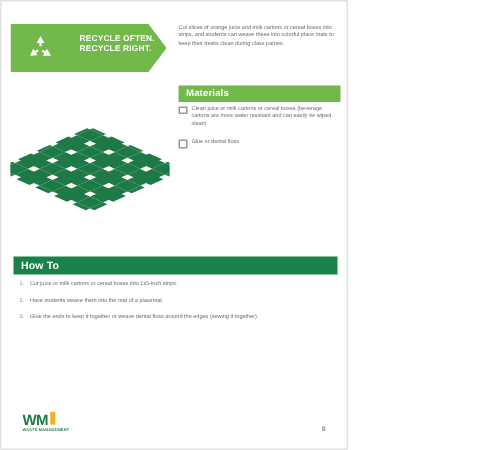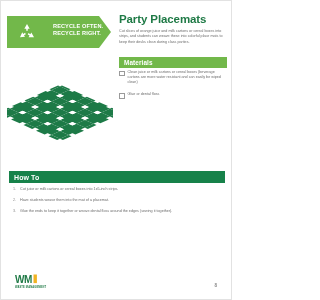--- a/index.html
+++ b/index.html
@@ -161,21 +161,20 @@
         <path d="M3.6 18.2 L6.3 12.3 L7.5 14.3 L9.7 13.0 L10.6 14.6 L8.4 15.8 L9.6 17.8 Z" fill="#ffffff"></path>
         <path d="M20.4 18.2 L13.9 18.2 L15.1 16.2 L12.9 14.9 L13.8 13.3 L16.0 14.6 L17.2 12.6 Z" fill="#ffffff"></path>
         <path d="M5.9 19.6 L11.2 19.6 L11.2 21.6 L5.9 21.6 Z" fill="#ffffff" opacity="0"></path>
       </svg>
 
       <div class="banner-text">RECYCLE OFTEN.
 RECYCLE RIGHT.</div>
     </div>
 
     <div class="title-block">
-      <h1 class="page-title">Party Placemats</h1>
       <p class="intro">Cut slices of orange juice and milk cartons or cereal boxes into strips, and students can weave these into colorful place mats to keep their desks clean during class parties.</p>
     </div>
   </div>
 
   <div class="bar bar-materials">Materials</div>
 
   <div class="materials-list">
     <div class="mat-item">
       <span class="checkbox"></span>
       <span class="mat-text">Clean juice or milk cartons or cereal boxes (beverage cartons are more water resistant and can easily be wiped clean)</span>

